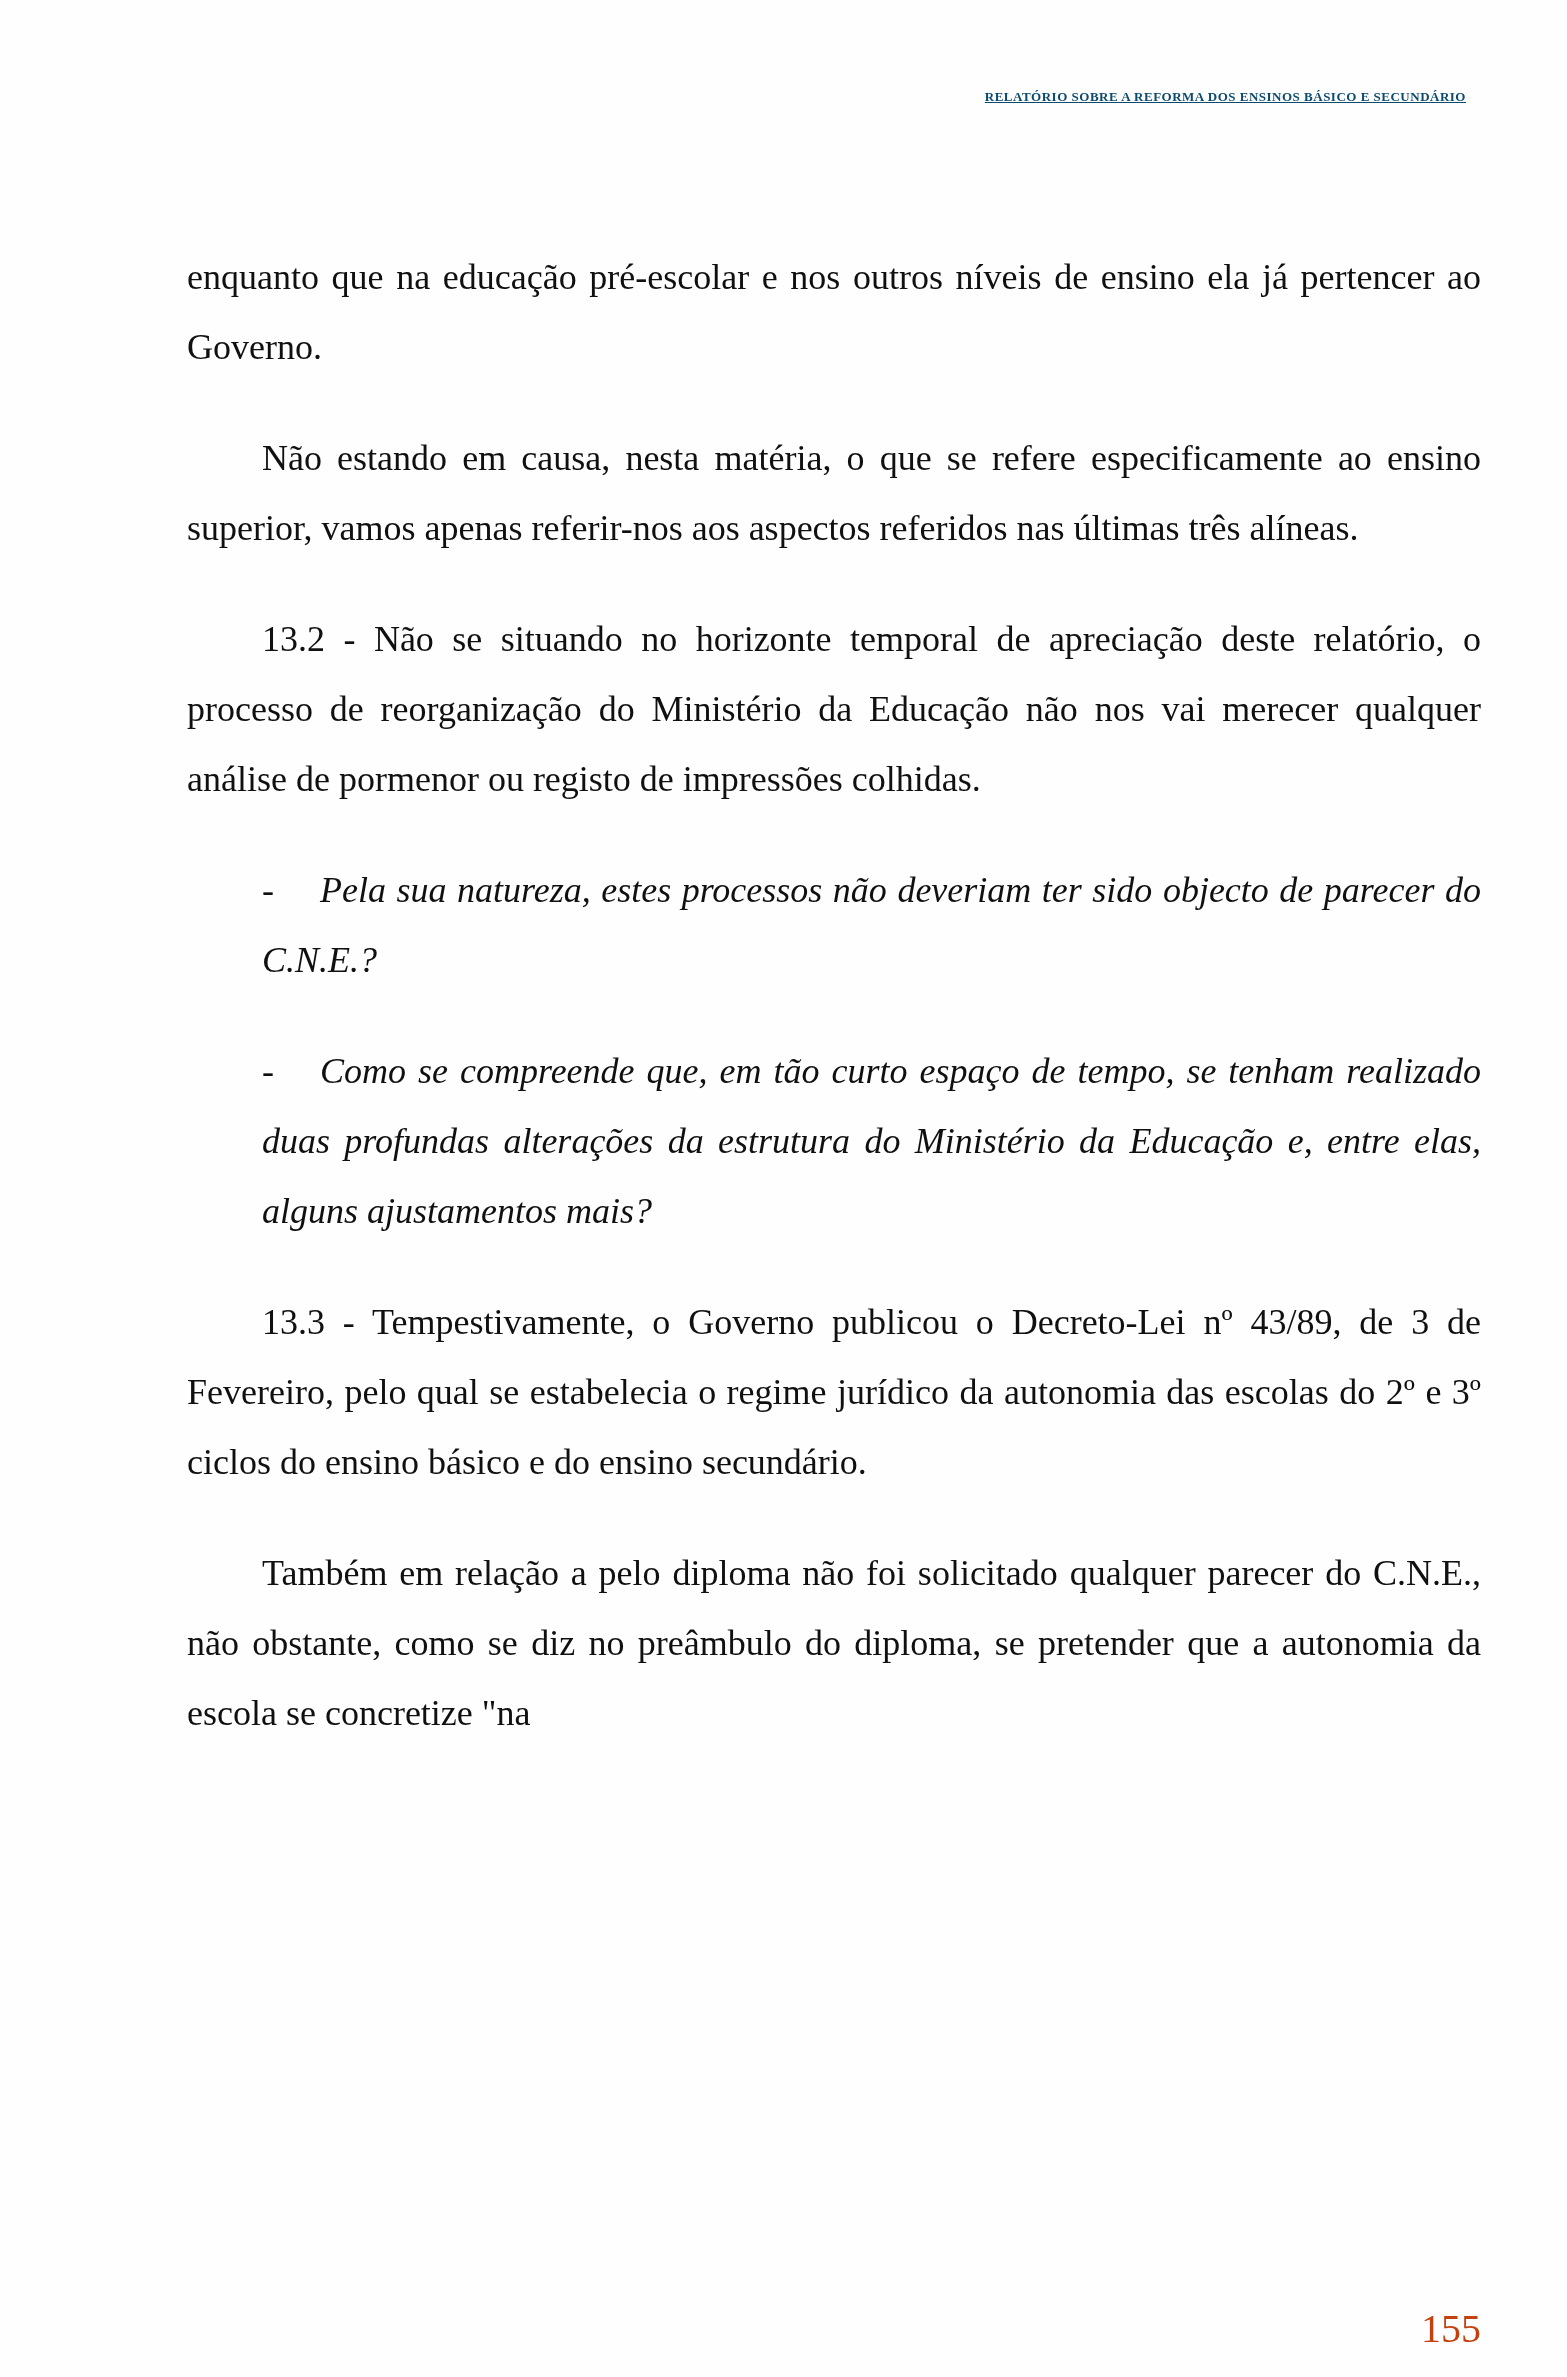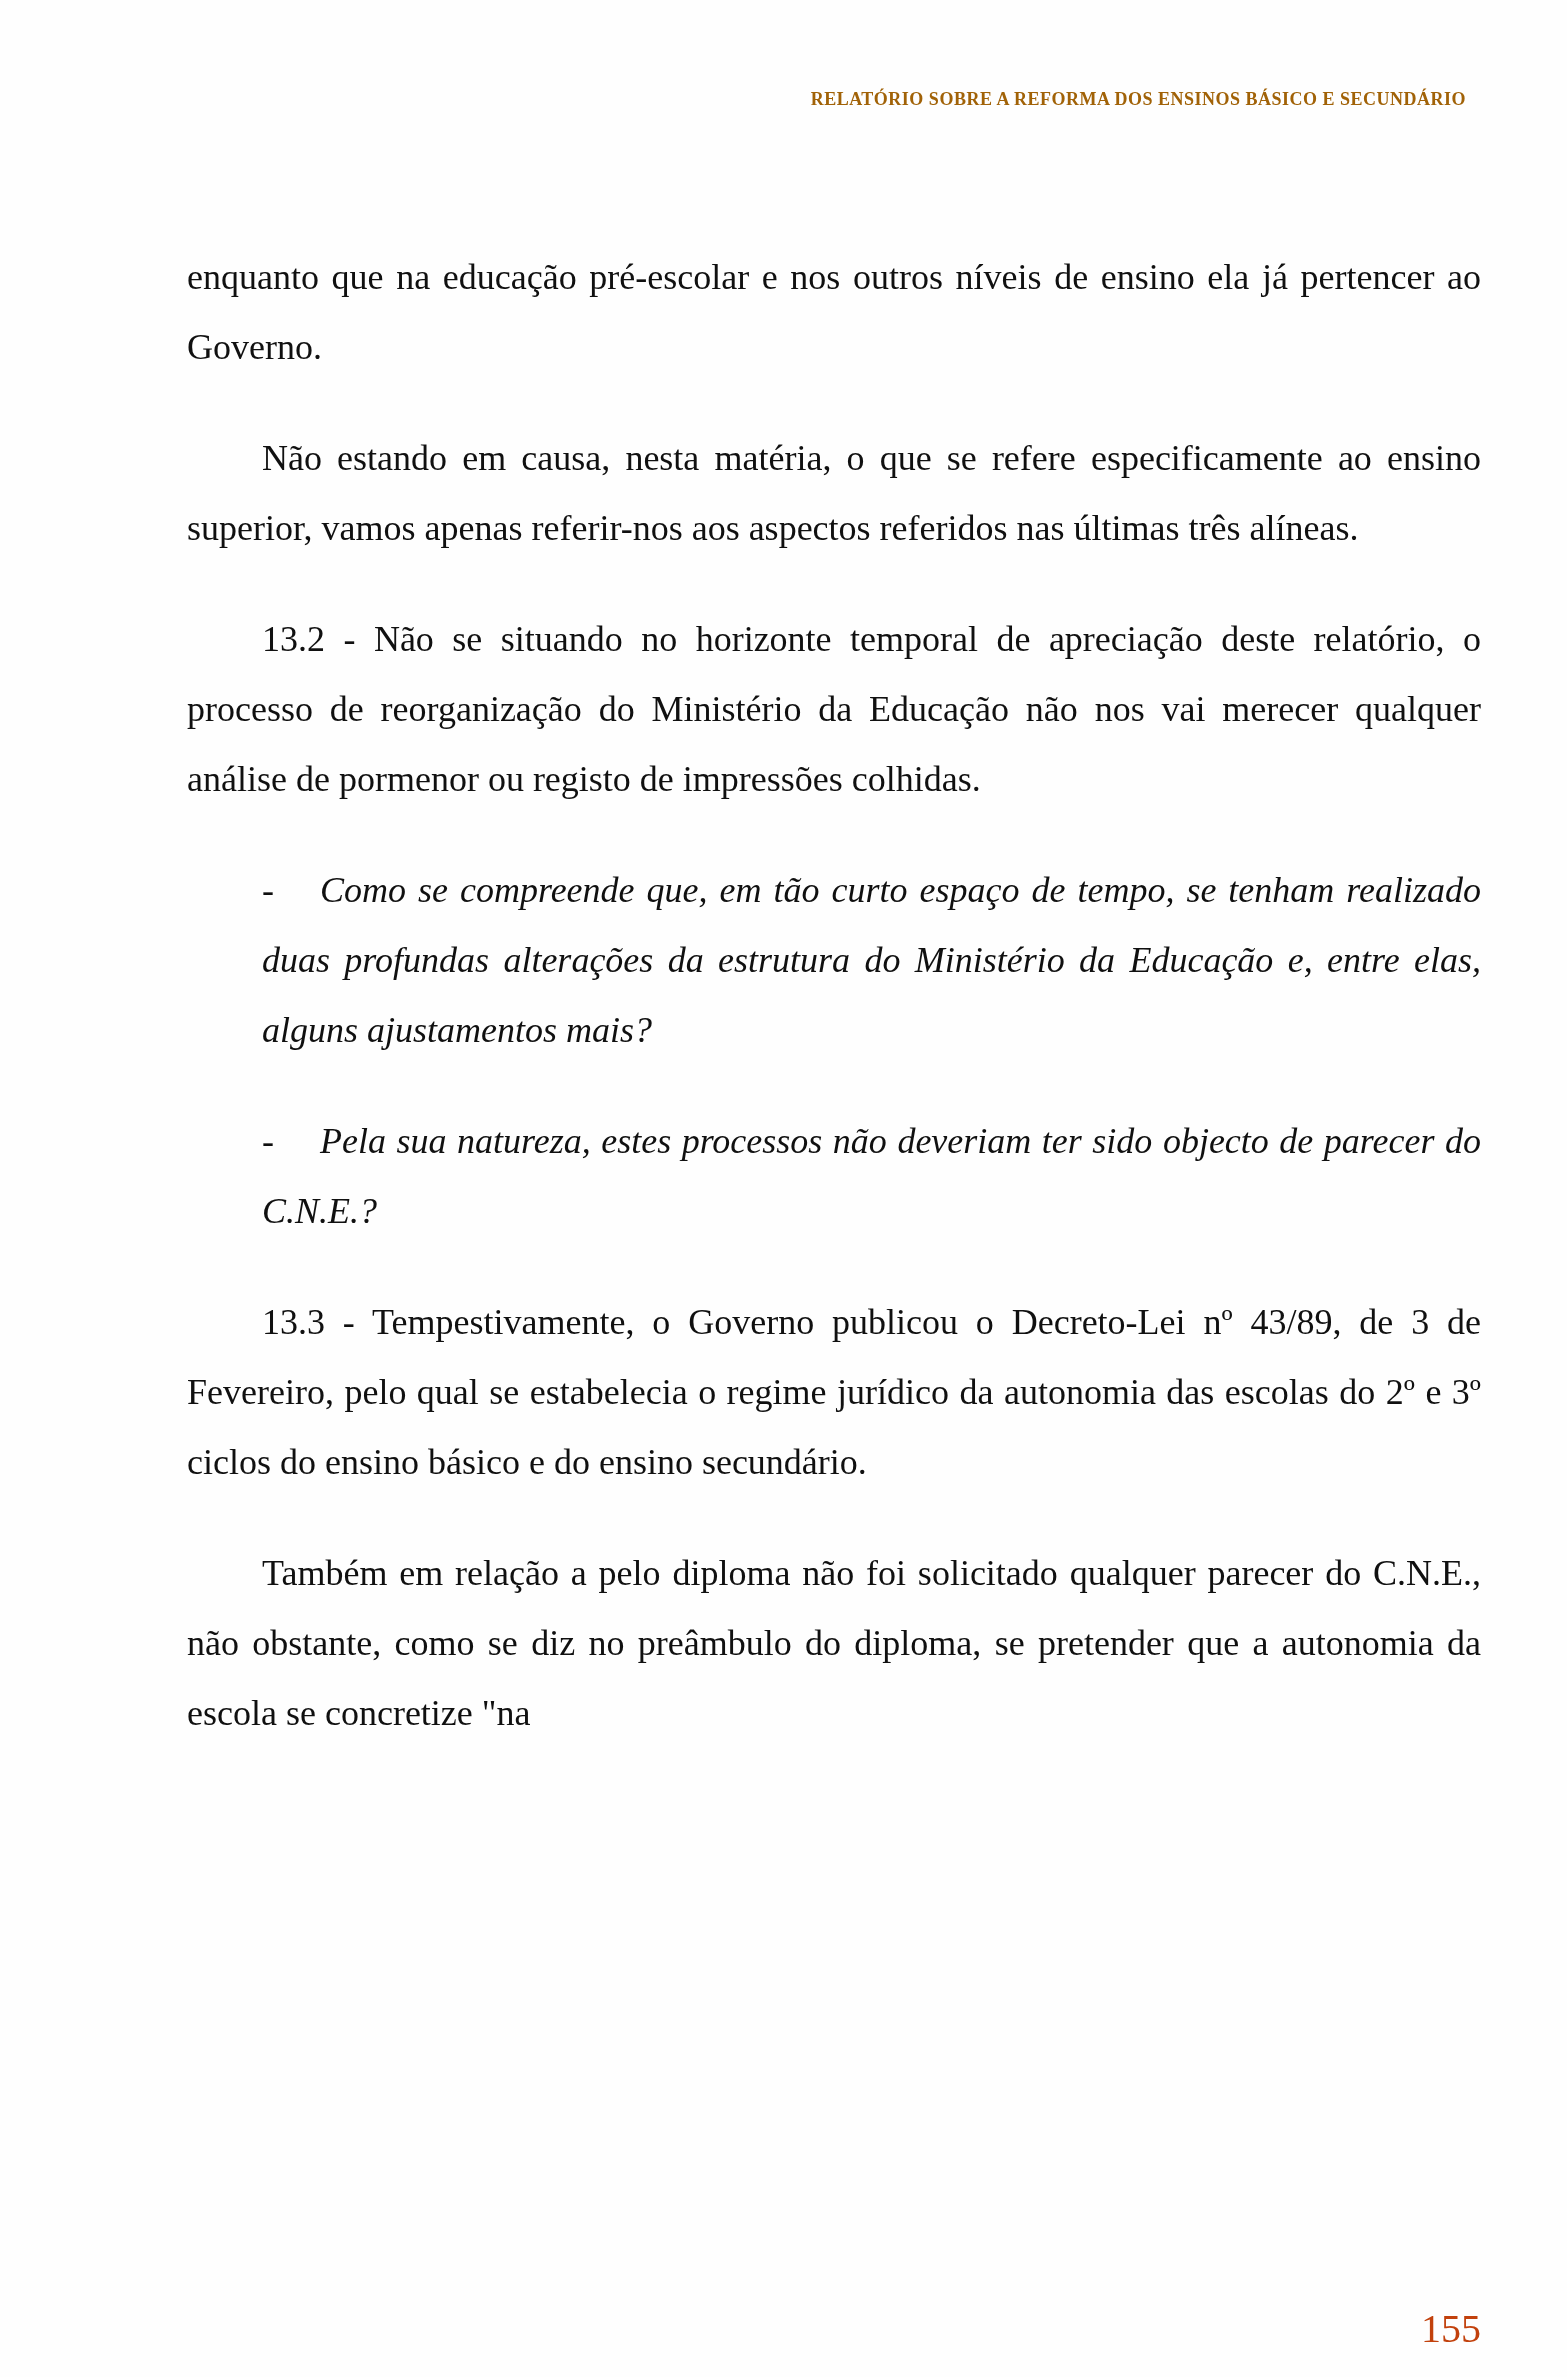--- a/index.html
+++ b/index.html
@@ -15,25 +15,26 @@
     font-family: "Liberation Serif", serif;
     color: #101010;
     overflow: hidden;
   }
   .running-header {
     position: absolute;
     top: 89px;
     left: 0;
     right: 101px;
     text-align: right;
-    font-size: 18px;
+    font-size: 13px;
     font-weight: 700;
     letter-spacing: 0.5px;
     white-space: nowrap;
-    color: #a16207;
+    color: #0c4a6e;
+    text-decoration: underline;
   }
   .content {
     position: absolute;
     top: 242px;
     left: 187px;
     width: 1294px;
   }
   .content p {
     margin: 0 0 41px 0;
     font-size: 36px;
@@ -72,25 +73,25 @@
   <div class="content">
 
     <p class="no-indent">enquanto que na educação pré-escolar e nos outros níveis de ensino ela já pertencer ao Governo.</p>
 
     <p>Não estando em causa, nesta matéria, o que se refere especificamente ao ensino superior, vamos apenas referir-nos aos aspectos referidos nas últimas três alíneas.</p>
 
     <p>13.2 - Não se situando no horizonte temporal de apreciação deste relatório, o processo de reorganização do Ministério da Educação não nos vai merecer qualquer análise de pormenor ou registo de impressões colhidas.</p>
 
 
     <p class="bullet">
-      <span class="marker">-</span><span>Como se compreende que, em tão curto espaço de tempo, se tenham realizado duas profundas alterações da estrutura do Ministério da Educação e, entre elas, alguns ajustamentos mais?</span>
+      <span class="marker">-</span><span>Pela sua natureza, estes processos não deveriam ter sido objecto de parecer do C.N.E.?</span>
     </p>
 
     <p class="bullet">
-      <span class="marker">-</span><span>Pela sua natureza, estes processos não deveriam ter sido objecto de parecer do C.N.E.?</span>
+      <span class="marker">-</span><span>Como se compreende que, em tão curto espaço de tempo, se tenham realizado duas profundas alterações da estrutura do Ministério da Educação e, entre elas, alguns ajustamentos mais?</span>
     </p>
 
     <p>13.3 - Tempestivamente, o Governo publicou o Decreto-Lei nº 43/89, de 3 de Fevereiro, pelo qual se estabelecia o regime jurídico da autonomia das escolas do 2º e 3º ciclos do ensino básico e do ensino secundário.</p>
 
     <p>Também em relação a pelo diploma não foi solicitado qualquer parecer do C.N.E., não obstante, como se diz no preâmbulo do diploma, se pretender que a autonomia da escola se concretize "na</p>
 
   </div>
 
   <div class="page-number">155</div>
 

